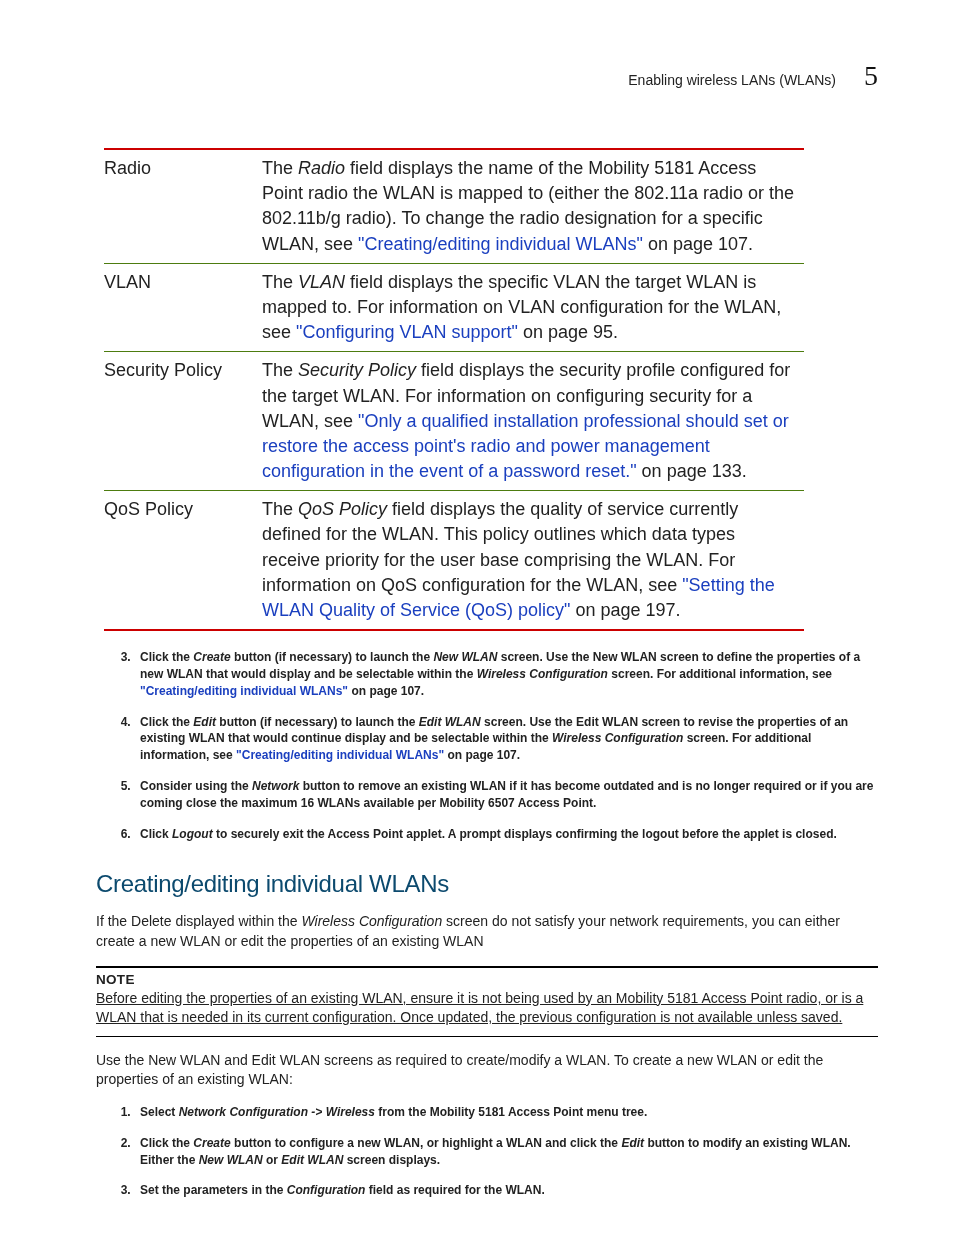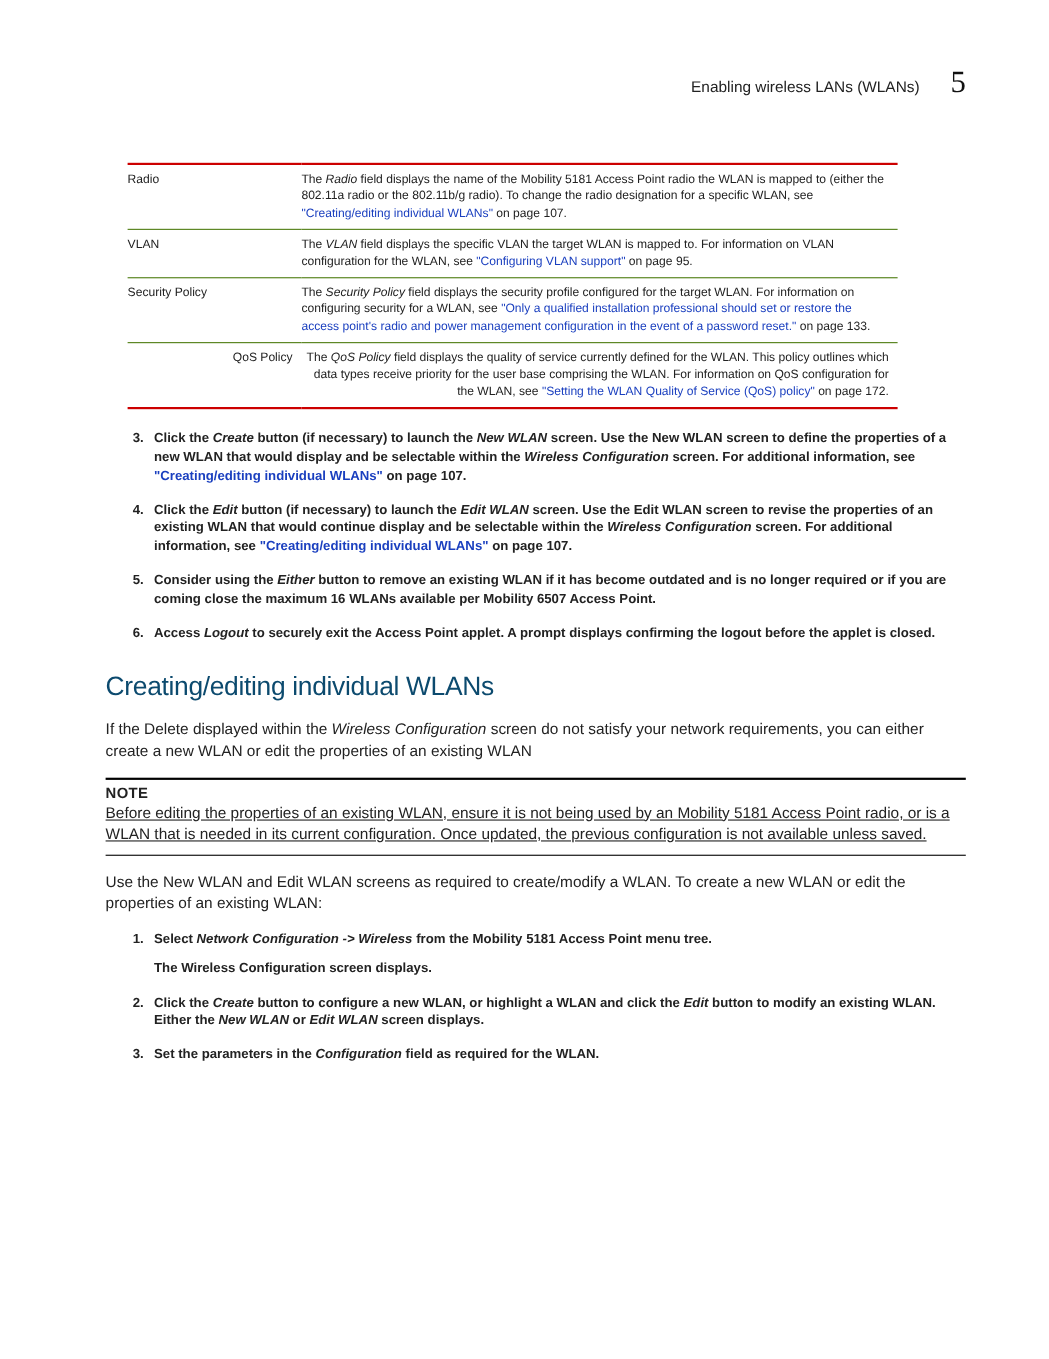--- a/index.html
+++ b/index.html
@@ -29,26 +29,26 @@
   }
   .chapter-num {
     font-family: Georgia, "Times New Roman", serif;
     font-size: 28px;
     font-weight: normal;
     color: #111;
   }
   table.defs {
     border-collapse: collapse;
     width: 700px;
-    margin-left: 20px;
+    margin-left: 8px;
     margin-bottom: 18px;
-    font-size: 11px;
+    font-size: 18px;
   }
   table.defs tr { border-top: 1px solid #4d7c0f; }
-  table.defs tr:last-child { border-bottom: 2px solid #c00; text-align: right; }
+  table.defs tr:last-child { border-bottom: 2px solid #c00; }
   table.defs tr:first-child { border-top: 2px solid #c00; }
   table.defs td {
     vertical-align: top;
     padding: 6px 8px 6px 0;
     line-height: 1.4;
   }
   table.defs td.term {
     width: 150px;
     font-weight: normal;
   }
@@ -122,58 +122,57 @@
     </tr>
     <tr>
       <td class="term">Security Policy</td>
       <td>
         <span>The </span><span class="ital">Security Policy</span><span> field displays the security profile configured for the target WLAN. For information on configuring security for a WLAN, see </span><span class="link">"Only a qualified installation professional should set or restore the access point's radio and power management configuration in the event of a password reset."</span><span> on page 133.</span>
       </td>
     </tr>
     <tr>
       <td class="term">QoS Policy</td>
       <td>
-        <span>The </span><span class="ital">QoS Policy</span><span> field displays the quality of service currently defined for the WLAN. This policy outlines which data types receive priority for the user base comprising the WLAN. For information on QoS configuration for the WLAN, see </span><span class="link">"Setting the WLAN Quality of Service (QoS) policy"</span><span> on page 172.</span>
+        <span>The </span><span class="ital">QoS Policy</span><span> field displays the quality of service currently defined for the WLAN. This policy outlines which data types receive priority for the user base comprising the WLAN. For information on QoS configuration for the WLAN, see </span><span class="link">"Setting the WLAN Quality of Service (QoS) policy"</span><span> on page 197.</span>
       </td>
     </tr>
   </tbody>
     </table>
 
   <ol class="steps" start="3">
     <li>
       <span>Click the </span><span class="ital">Create</span><span> button (if necessary) to launch the </span><span class="ital">New WLAN</span><span> screen. Use the New WLAN screen to define the properties of a new WLAN that would display and be selectable within the </span><span class="ital">Wireless Configuration</span><span> screen. For additional information, see </span><span class="link">"Creating/editing individual WLANs"</span><span> on page 107.</span>
     </li>
     <li>
       <span>Click the </span><span class="ital">Edit</span><span> button (if necessary) to launch the </span><span class="ital">Edit WLAN</span><span> screen. Use the Edit WLAN screen to revise the properties of an existing WLAN that would continue display and be selectable within the </span><span class="ital">Wireless Configuration</span><span> screen. For additional information, see </span><span class="link">"Creating/editing individual WLANs"</span><span> on page 107.</span>
     </li>
     <li>
-      <span>Consider using the </span><span class="ital">Either</span><span> button to remove an existing WLAN if it has become outdated and is no longer required or if you are coming close the maximum 16 WLANs available per Mobility 6507 Access Point.</span>
+      <span>Consider using the </span><span class="ital">Network</span><span> button to remove an existing WLAN if it has become outdated and is no longer required or if you are coming close the maximum 16 WLANs available per Mobility 6507 Access Point.</span>
     </li>
     <li>
-      <span>Access </span><span class="ital">Logout</span><span> to securely exit the Access Point applet. A prompt displays confirming the logout before the applet is closed.</span>
+      <span>Click </span><span class="ital">Logout</span><span> to securely exit the Access Point applet. A prompt displays confirming the logout before the applet is closed.</span>
     </li>
   </ol>
 
   <h2 class="section">Creating/editing individual WLANs</h2>
 
   <p class="body-para">
     <span>If the Delete displayed within the </span><span class="ital">Wireless Configuration</span><span> screen do not satisfy your network requirements, you can either create a new WLAN or edit the properties of an existing WLAN</span>
   </p>
 
   <div class="note-rule"></div>
   <div class="note-label">NOTE</div>
   <div class="note-text">Before editing the properties of an existing WLAN, ensure it is not being used by an Mobility 5181 Access Point radio, or is a WLAN that is needed in its current configuration. Once updated, the previous configuration is not available unless saved.</div>
   <div class="note-rule-bottom"></div>
 
   <p class="body-para">Use the New WLAN and Edit WLAN screens as required to create/modify a WLAN. To create a new WLAN or edit the properties of an existing WLAN:</p>
 
   <ol class="steps">
     <li>
       <span>Select </span><span class="ital">Network Configuration -&gt; Wireless</span><span> from the Mobility 5181 Access Point menu tree.</span>
-      <p>The Wireless Configuration screen displays.</p>
     </li>
     <li>
       <span>Click the </span><span class="ital">Create</span><span> button to configure a new WLAN, or highlight a WLAN and click the </span><span class="ital">Edit</span><span> button to modify an existing WLAN. Either the </span><span class="ital">New WLAN</span><span> or </span><span class="ital">Edit WLAN</span><span> screen displays.</span>
     </li>
     <li>
       <span>Set the parameters in the </span><span class="ital">Configuration</span><span> field as required for the WLAN.</span>
     </li>
   </ol>
 
 </div>

